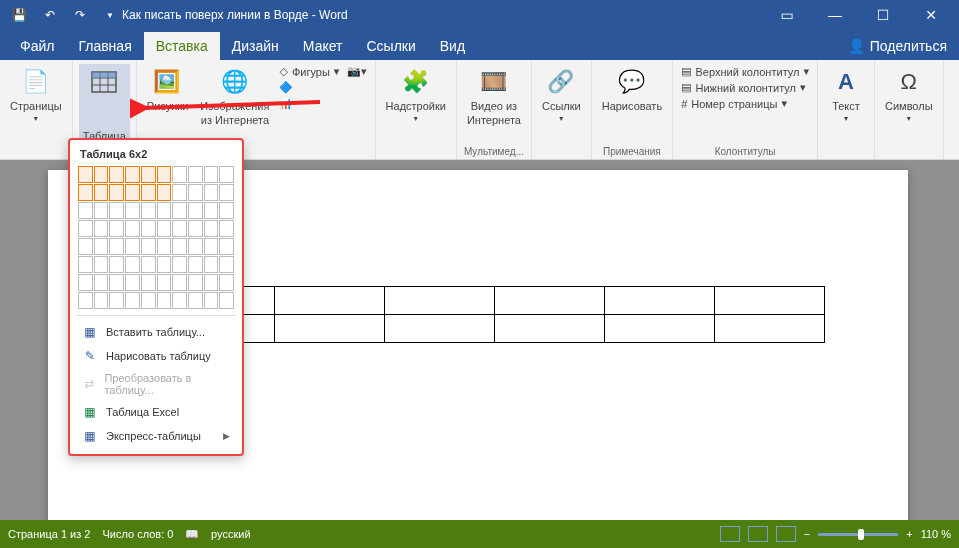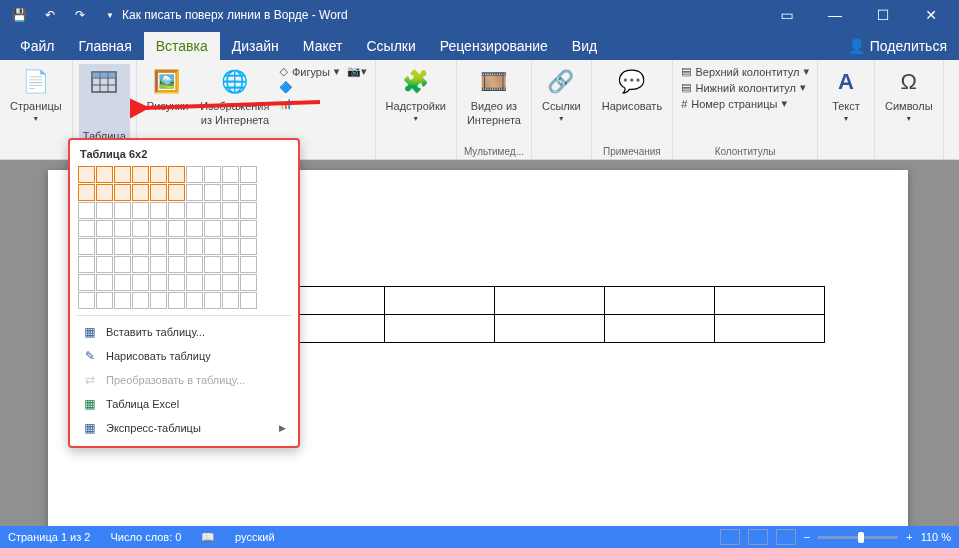--- a/index.html
+++ b/index.html
@@ -19,33 +19,33 @@
 .group-content { flex: 1; display: flex; gap: 4px; align-items: flex-start; }
 .group-label { font-size: 10px; color: #666; text-align: center; padding-top: 2px; }
 .big-btn { display: flex; flex-direction: column; align-items: center; gap: 2px; font-size: 11px; color: #444; cursor: pointer; padding: 2px 4px; min-width: 44px; }
 .big-btn .icon { width: 32px; height: 32px; display: flex; align-items: center; justify-content: center; font-size: 22px; }
 .small-btn { font-size: 11px; color: #444; display: flex; align-items: center; gap: 4px; cursor: pointer; padding: 1px 2px; white-space: nowrap; }
 .vstack { display: flex; flex-direction: column; gap: 1px; }
 .document-area { flex: 1; background: #909090; position: relative; overflow: hidden; }
 .page { position: absolute; background: #fff; box-shadow: 0 2px 8px rgba(0,0,0,.3); left: 48px; top: 10px; width: 860px; height: 460px; }
 .doc-table { position: absolute; left: 116px; top: 116px; border-collapse: collapse; }
 .doc-table td { border: 1px solid #000; width: 110px; height: 28px; }
-.dropdown { position: absolute; left: 68px; top: 138px; width: 232px; background: #fff; border: 2px solid #e44; border-radius: 4px; box-shadow: 0 4px 12px rgba(0,0,0,.25); z-index: 100; padding: 6px; }
+.dropdown { position: absolute; left: 68px; top: 138px; width: 176px; background: #fff; border: 2px solid #e44; border-radius: 4px; box-shadow: 0 4px 12px rgba(0,0,0,.25); z-index: 100; padding: 6px; }
 .dd-title { font-size: 11px; font-weight: bold; color: #333; padding: 2px 4px 4px 4px; }
 .grid { display: flex; flex-direction: column; gap: 1px; padding: 2px; }
 .grid-row { display: flex; gap: 1px; }
 .grid-cell { width: 17px; height: 17px; border: 1px solid #bbb; background: #fff; }
 .grid-cell.sel { border: 1px solid #e87d0d; background: #fdeee0; }
 .dd-sep { height: 1px; background: #e0e0e0; margin: 4px 0; }
 .dd-item { font-size: 11px; color: #333; padding: 4px 6px; display: flex; align-items: center; gap: 8px; cursor: pointer; }
 .dd-item.disabled { color: #aaa; }
 .dd-icon { width: 16px; height: 16px; display: inline-flex; align-items: center; justify-content: center; font-size: 12px; color: #2b579a; }
 .dd-arrow { margin-left: auto; color: #666; font-size: 9px; }
 .arrow-annot { position: absolute; left: 130px; top: 90px; z-index: 200; pointer-events: none; }
-.statusbar { height: 22px; background: #3b82f6; color: #fff; font-size: 11px; display: flex; align-items: center; padding: 0 8px; gap: 20px; }
+.statusbar { height: 28px; background: #4d7c0f; color: #fff; font-size: 11px; display: flex; align-items: center; padding: 0 8px; gap: 12px; }
 .statusbar .right { margin-left: auto; display: flex; align-items: center; gap: 8px; }
 .zoom-slider { width: 80px; height: 3px; background: #7a9cc6; position: relative; }
 .zoom-slider::after { content: ""; position: absolute; left: 50%; top: -4px; width: 6px; height: 11px; background: #fff; border-radius: 2px; }
 .view-btn { width: 20px; height: 16px; border: 1px solid #7a9cc6; display: inline-block; }
 </style>
 </head>
 <body>
 
 <div class="titlebar">
   <div class="titlebar-left">
@@ -69,21 +69,20 @@
   </div>
 </div>
 
 <div class="ribbon-tabs">
   <div class="tab">Файл</div>
   <div class="tab">Главная</div>
   <div class="tab active">Вставка</div>
   <div class="tab">Дизайн</div>
   <div class="tab">Макет</div>
   <div class="tab">Ссылки</div>
-  <div class="tab">Рецензирование</div>
   <div class="tab">Вид</div>
   <div class="share">👤 <span>Поделиться</span></div>
 </div>
 
 <div class="ribbon">
   <div class="group">
     <div class="group-content">
       <div class="big-btn">
         <div class="icon">📄</div>
         <span>Страницы</span>

